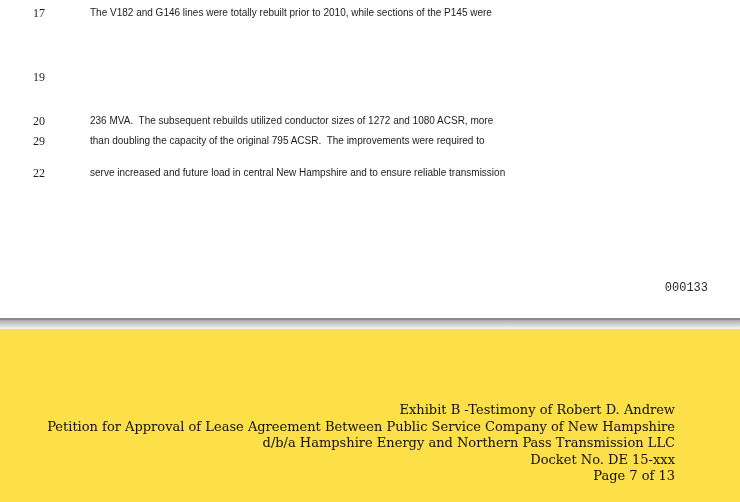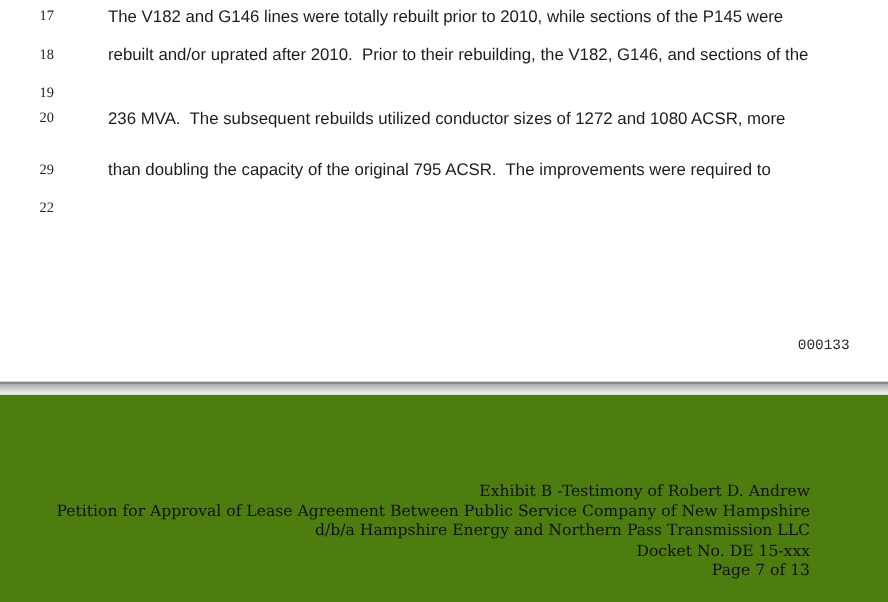--- a/index.html
+++ b/index.html
@@ -20,80 +20,77 @@
   .doc-line { position: absolute; left: 0; width: 740px; height: 18px; }
   .line-num {
     position: absolute; left: 33px; top: 1px;
     font-family: "Liberation Serif", serif;
     font-size: 12px; line-height: 14px;
     color: #1f1f1f;
   }
   .line-text {
     position: absolute; left: 90px; top: 0;
     font-family: "Liberation Sans", sans-serif;
-    font-size: 14px; line-height: 16px;
+    font-size: 10px; line-height: 16px;
     color: #1c1c1c;
     white-space: pre;
   }
   .r0 { top: 5px; } .r1 { top: 37px; } .r2 { top: 69px; text-decoration: underline; }
-  .r3 { top: 90px; } .r4 { top: 133px; } .r5 { top: 165px; text-decoration: underline; }
+  .r3 { top: 113px; } .r4 { top: 133px; } .r5 { top: 165px; text-decoration: underline; }
 
   .bates {
     position: absolute; top: 283px; right: 32px;
     font-family: Liberation Mono, monospace;
     font-size: 12px; line-height: 11px;
     color: #2b2b2b;
   }
 
   
   .page-break { position: absolute; left: 0; top: 318px; width: 740px; }
   .break-line { height: 2px; background: #8a8a8a; }
   .break-shadow { height: 9px; background: linear-gradient(#adadad, #f6f6f6); }
 
   
   .page2 {
     position: absolute; left: 0; top: 329px;
     width: 740px; height: 173px;
-    background: #4d7c0f;
+    background: #fde047;
   }
   .exhibit-block {
     position: absolute; top: 73px; right: 65px;
     text-align: right;
     font-family: "DejaVu Serif", serif;
     font-size: 13px; line-height: 16.5px;
     color: #111111;
   }
   .exhibit-line { white-space: nowrap; }
 </style>
 </head>
 <body>
 
 <div class="page1">
 
   <div class="doc-line r0">
     <span class="line-num">17</span>
     <span class="line-text">The V182 and G146 lines were totally rebuilt prior to 2010, while sections of the P145 were</span>
   </div>
-  <div class="doc-line r1">
-    <span class="line-num">18</span>
-    <span class="line-text">rebuilt and/or uprated after 2010.  Prior to their rebuilding, the V182, G146, and sections of the</span>
-  </div>
   <div class="doc-line r2">
     <span class="line-num">19</span>
   </div>
   <div class="doc-line r3">
     <span class="line-num">20</span>
     <span class="line-text">236 MVA.  The subsequent rebuilds utilized conductor sizes of 1272 and 1080 ACSR, more</span>
   </div>
   <div class="doc-line r4">
     <span class="line-num">29</span>
     <span class="line-text">than doubling the capacity of the original 795 ACSR.  The improvements were required to</span>
   </div>
   <div class="doc-line r5">
     <span class="line-num">22</span>
+    <span class="line-text">serve increased and future load in central New Hampshire and to ensure reliable transmission</span>
   </div>
 
   <div class="bates">000133</div>
 </div>
 
 <div class="page-break">
   <div class="break-line"></div>
   <div class="break-shadow"></div>
 </div>
 

